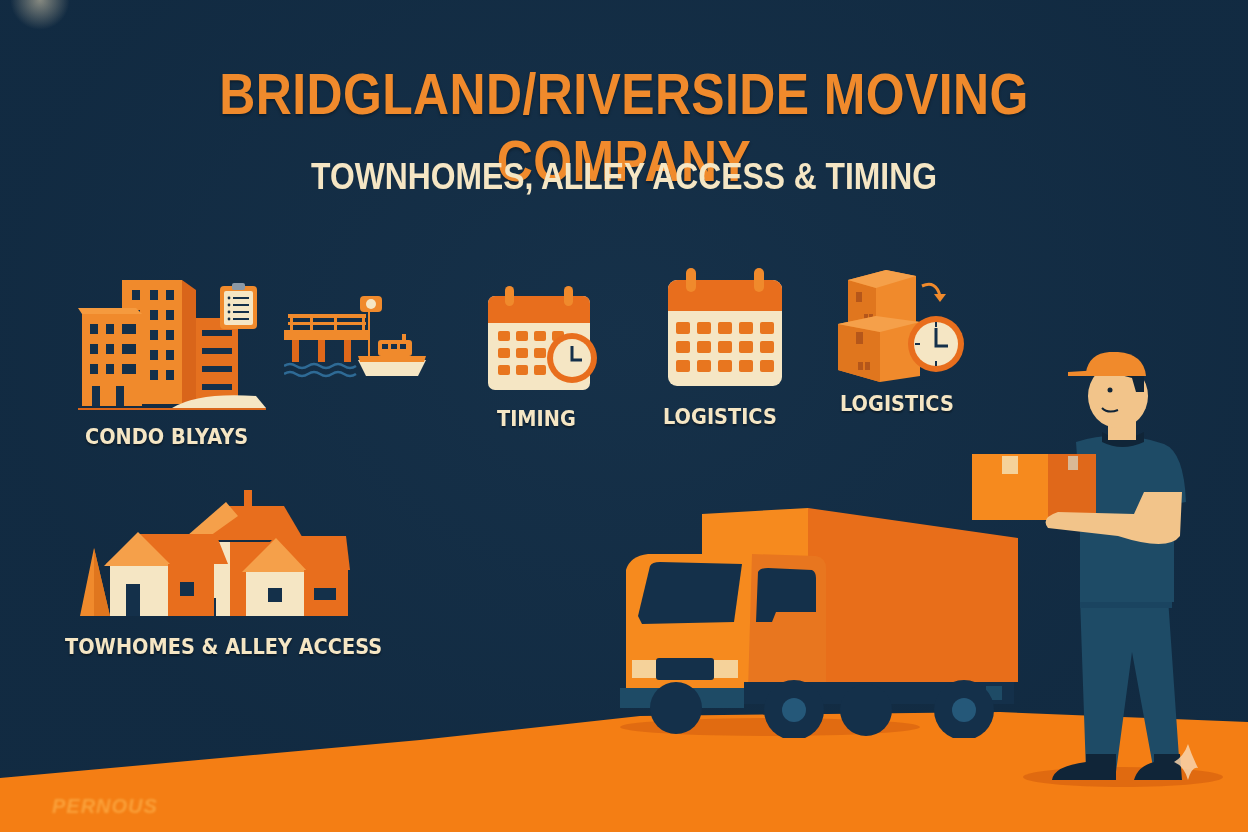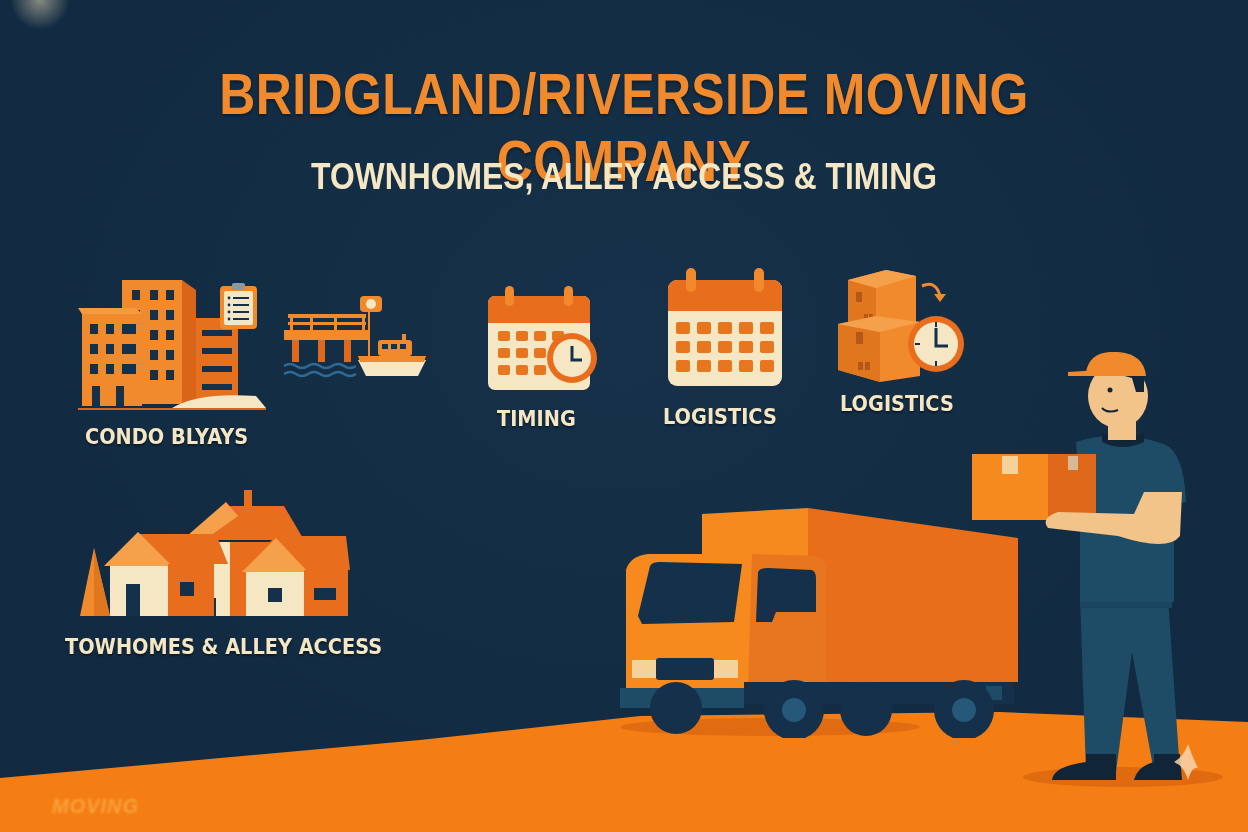--- a/index.html
+++ b/index.html
@@ -313,13 +313,13 @@
   <rect x="4" y="102" width="76" height="66" fill="#F68A1E"></rect>
   <rect x="80" y="102" width="48" height="66" fill="#E0681A"></rect>
   <rect x="34" y="104" width="16" height="18" fill="#F5D29A"></rect>
   <rect x="100" y="104" width="10" height="14" fill="#D9B896"></rect>
 
   <path d="M176 140 L214 140 L212 184 Q200 200 150 184 L80 176 Q72 166 90 160 L166 162 Z" fill="#F2C48A"></path>
 
   <path d="M230 416 Q224 404 220 392 Q216 404 206 410 Q216 414 220 428 Q224 414 230 416 Z" fill="#F8D4AC" opacity="0.85"></path>
 </svg>
 
-<div class="watermark">MOVING</div>
+<div class="watermark">PERNOUS</div>
 
 </body></html>

